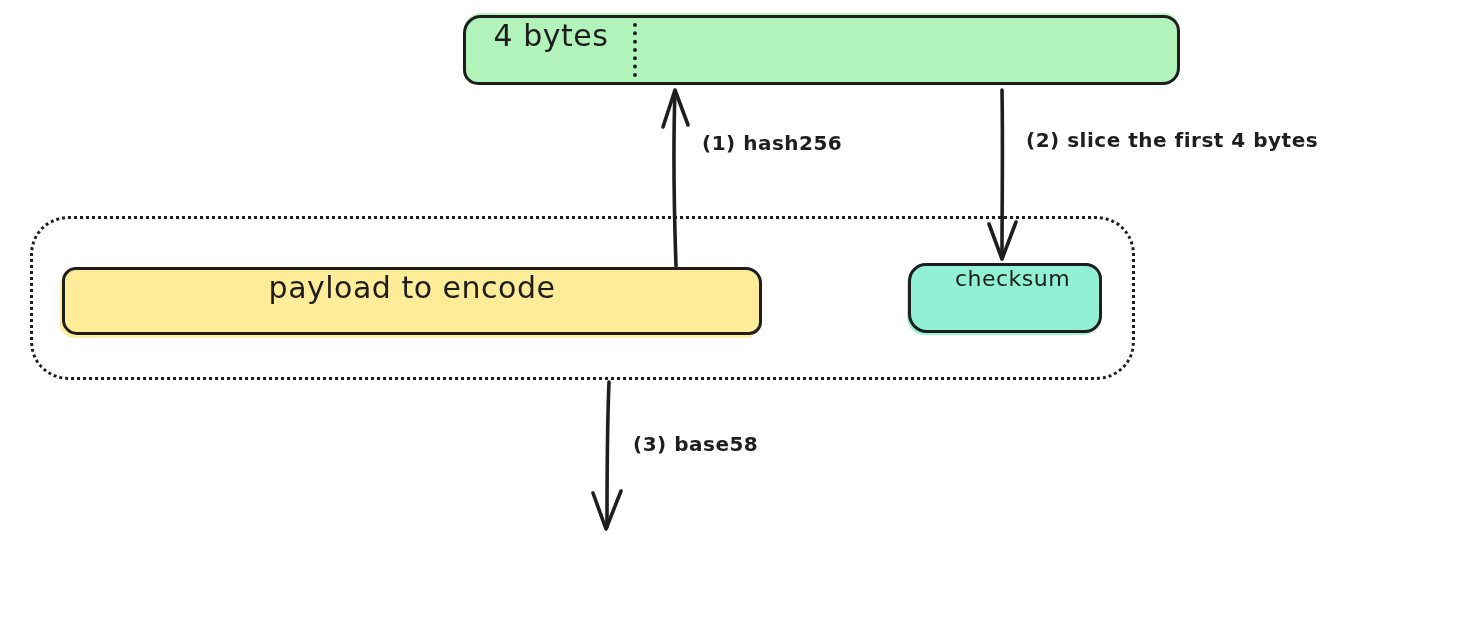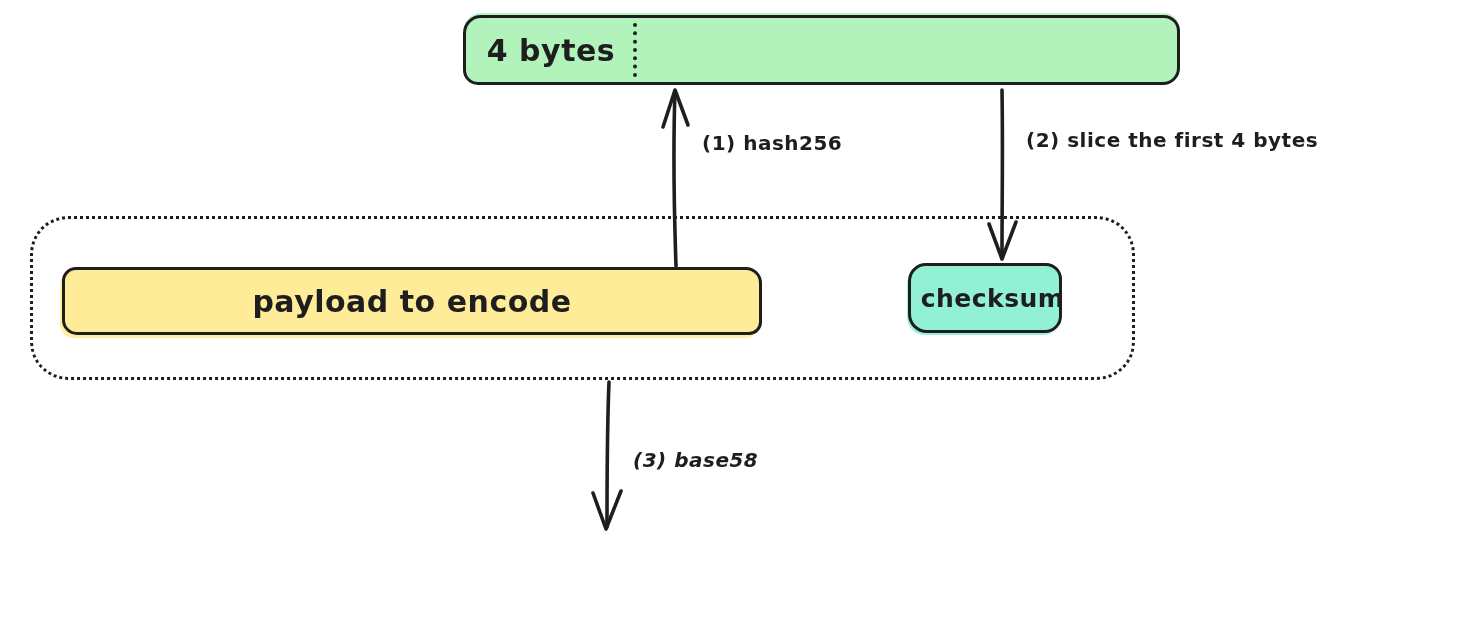--- a/index.html
+++ b/index.html
@@ -14,24 +14,23 @@
     height: 621px;
     background: #ffffff;
     overflow: hidden;
     color: #1e1e1e;
   }
   .node {
     position: absolute;
     box-sizing: border-box;
     border: 3.5px solid #1e1e1e;
     display: flex;
-    align-items: center;
     justify-content: center;
     font-size: 30px;
-    font-weight: 700;
+    font-weight: 400;
     letter-spacing: 0.5px;
     color: #1e1e1e;
     white-space: nowrap;
   }
   
   #green-bar {
     left: 463px; top: 15px; width: 717px; height: 70px;
     border-radius: 18px 16px 17px 15px;
     justify-content: flex-start;
     box-shadow: 0 -3px 0 -1px rgba(178,242,187,0.85);
@@ -54,23 +53,23 @@
     border: 3.5px dotted #1e1e1e;
     border-radius: 38px;
     background: transparent;
   }
   #payload-box {
     left: 62px; top: 267px; width: 700px; height: 68px;
     border-radius: 14px 16px 13px 15px;
     box-shadow: -3px 4px 0 -1px rgba(255,236,153,0.9);
   }
   #checksum-box {
-    left: 908px; top: 263px; width: 154px; height: 70px;
+    left: 908px; top: 263px; width: 194px; height: 70px;
     border-radius: 18px 16px 17px 19px;
-    font-size: 25px;
+    font-size: 22px;
     box-shadow: -2px 3px 0 -1px rgba(146,240,212,0.9);
     padding-left: 15px;
   }
   #encoded-box {
     left: 305px; top: 530px; width: 575px; height: 70px;
     border-radius: 18px 20px 17px 19px;
     box-shadow: -3px 4px 0 -1px rgba(165,216,255,0.9);
   }
   
   #arrows-svg {
@@ -89,21 +88,21 @@
   .arrow-label {
     position: absolute;
     font-size: 20px;
     font-weight: 600;
     letter-spacing: 0.5px;
     color: #1e1e1e;
     white-space: nowrap;
   }
   #label-hash256 { left: 702px; top: 131px; }
   #label-slice   { left: 1026px; top: 128px; }
-  #label-base58  { left: 633px; top: 448px; font-style: italic; }
+  #label-base58  { left: 633px; top: 432px; }
 </style>
 </head>
 <body>
 
 <div id="canvas">
 
   <div class="node" id="green-bar" style="background-color: rgb(178, 242, 187);">
     <span class="segment-label">4 bytes</span>
     <span class="divider"></span>
   </div>

